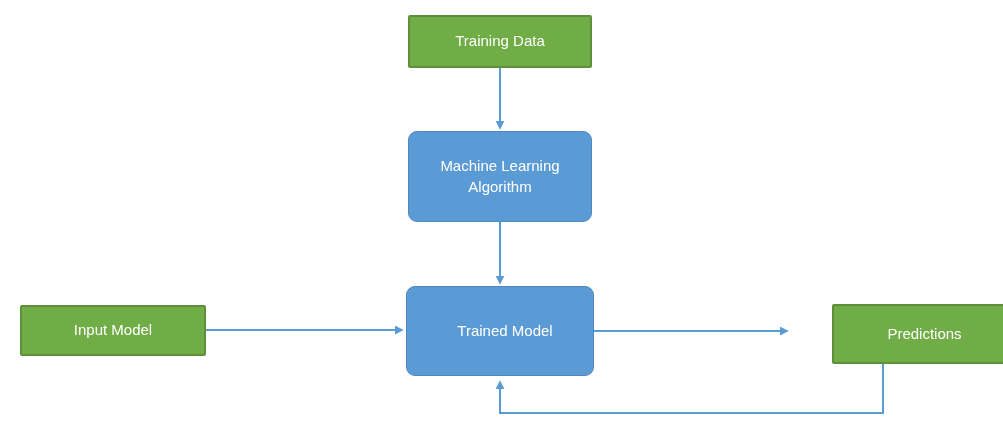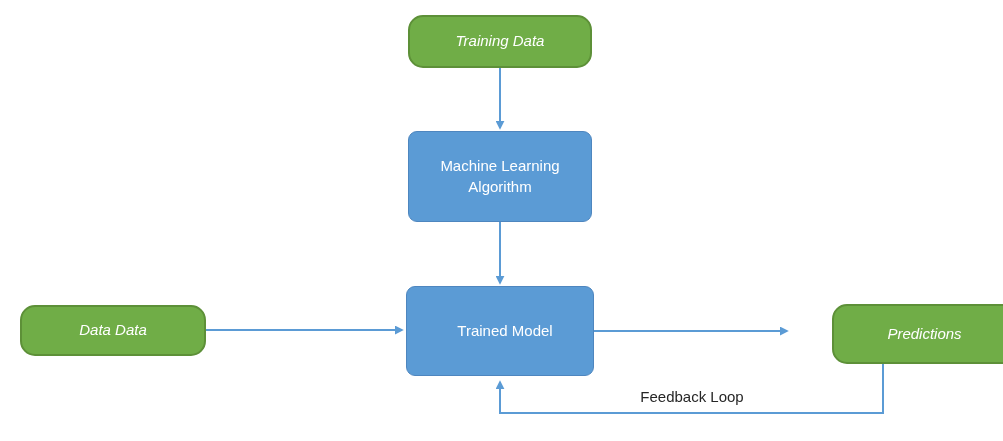--- a/index.html
+++ b/index.html
@@ -37,22 +37,21 @@
     display:flex;align-items:center;justify-content:center;
     text-align:center;
     color:var(--node-text);
     font-size:15px;
     line-height:1.35;
     padding:2px 14px;
   }
   .node.green{
     background:var(--green-fill);
     border:2px solid var(--green-border);
-    border-radius:15px;
-    font-style:italic;
+    border-radius:2px;
   }
   .node.blue{
     background:var(--blue-fill);
     border:1px solid var(--blue-border);
     border-radius:9px;
   }
   .node-training-data    {left:408px;top:15px; width:184px;height:53px;}
   .node-ml-algorithm     {left:408px;top:131px;width:184px;height:91px;}
   .node-trained-model    {left:406px;top:286px;width:188px;height:90px;padding-left:24px;}
   .node-input-data       {left:20px; top:305px;width:186px;height:51px;}
@@ -89,22 +88,21 @@
 
   <div class="node blue node-ml-algorithm">
     <span>Machine Learning Algorithm</span>
   </div>
 
   <div class="node blue node-trained-model">
     <span>Trained Model</span>
   </div>
 
   <div class="node green node-input-data">
-    <span>Data Data</span>
+    <span>Input Model</span>
   </div>
 
   <div class="node green node-predictions">
     <span>Predictions</span>
   </div>
 
-  <div class="edge-label">Feedback Loop</div>
 
 </div>
 
 </body></html>

